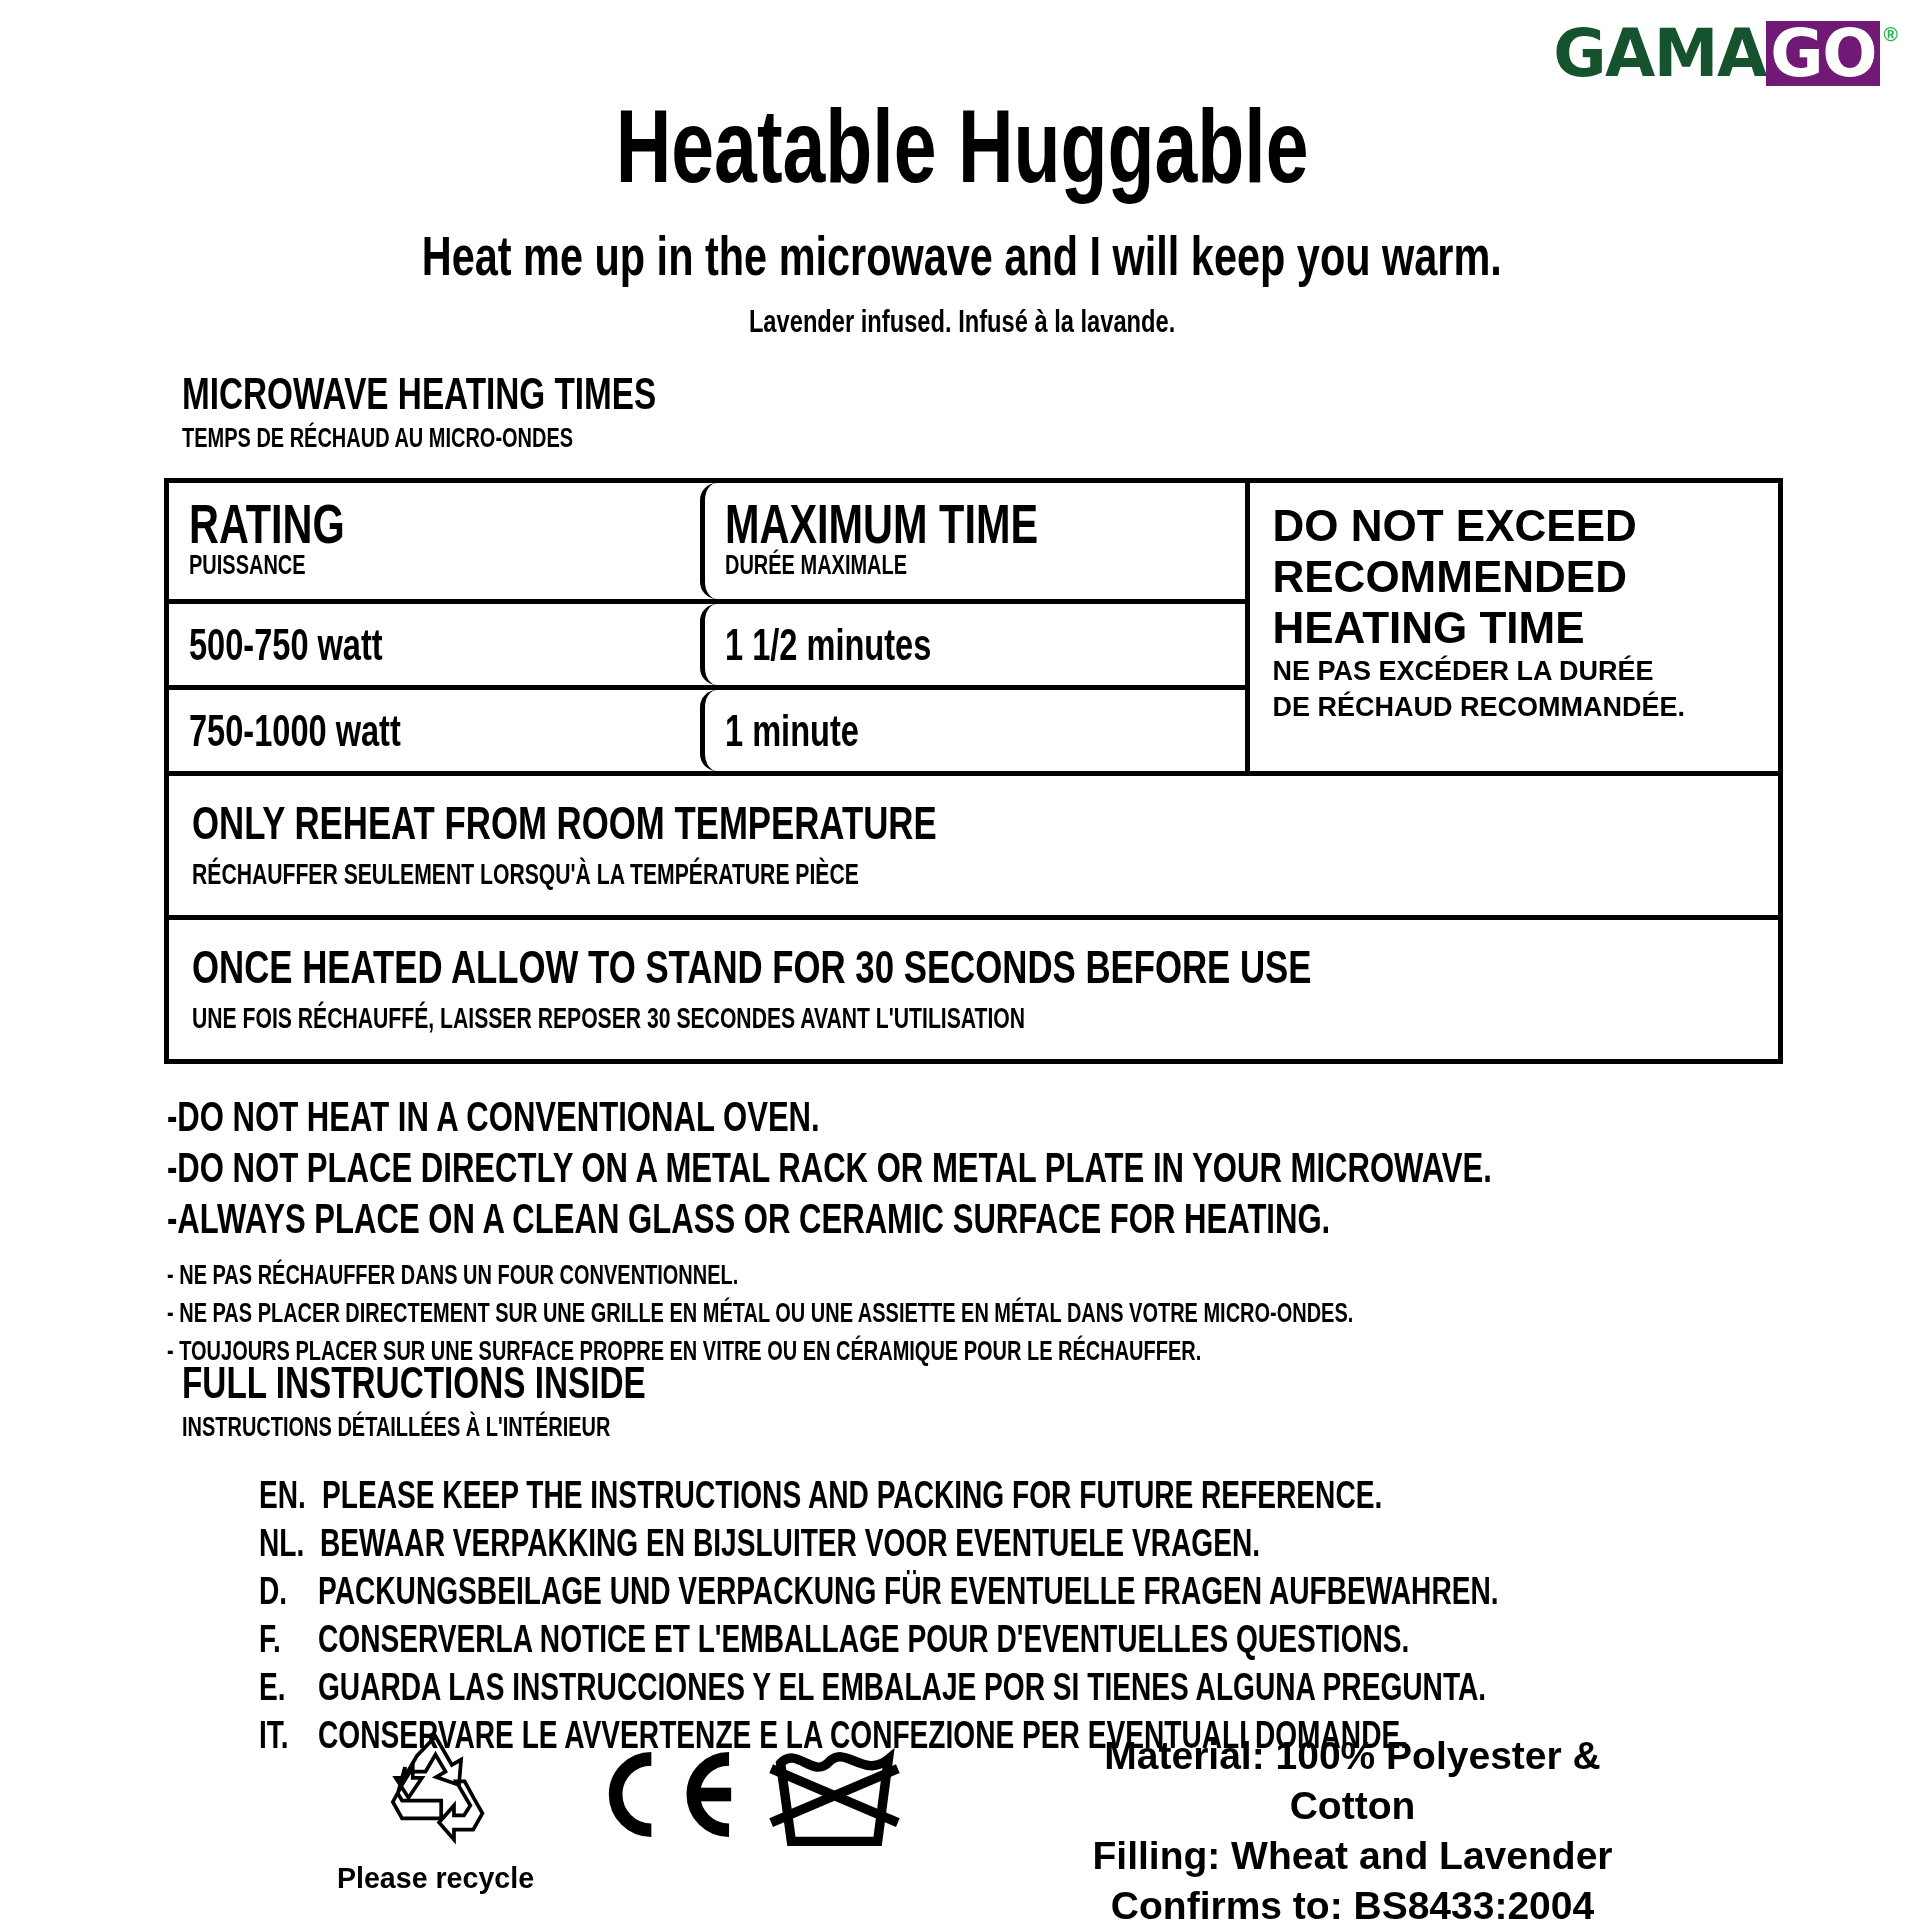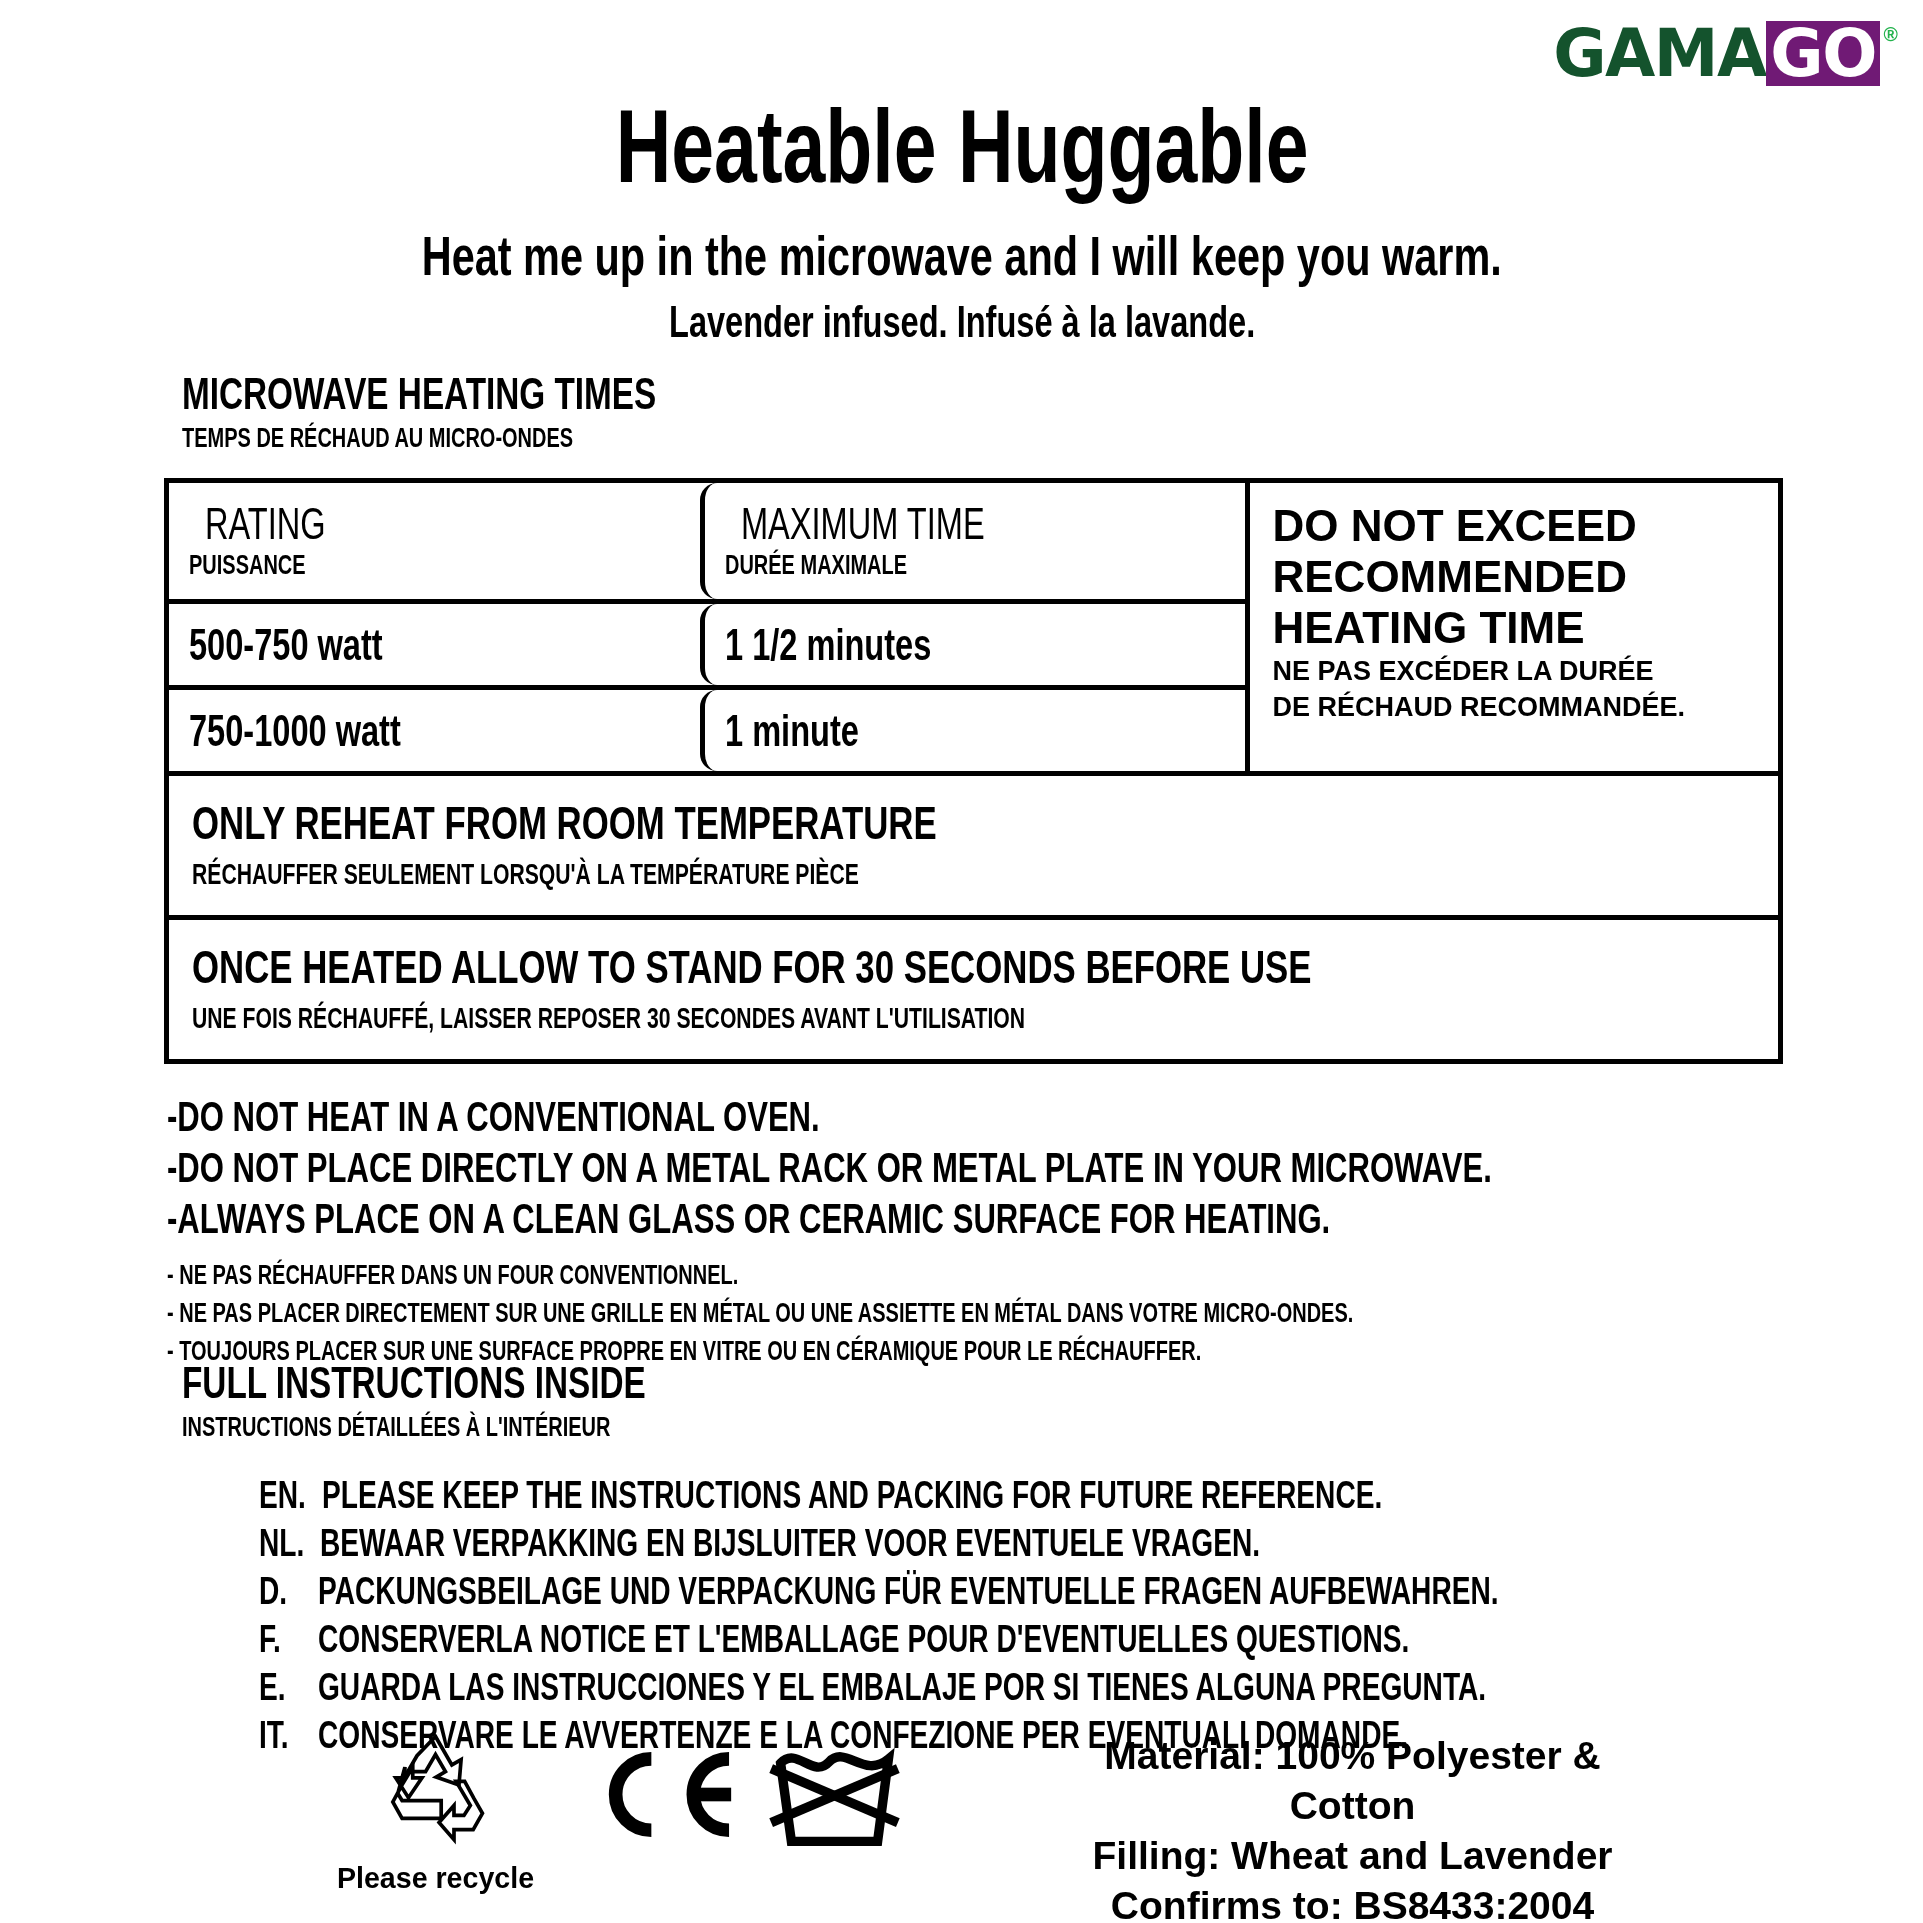--- a/index.html
+++ b/index.html
@@ -89,21 +89,21 @@
     font-size: 56px;
     line-height: 63px;
     font-weight: bold;
   }
   .sub2 {
     position: absolute;
     top: 293px;
     left: 0;
     width: 1924px;
     text-align: center;
-    font-size: 44px;
+    font-size: 32px;
     line-height: 57px;
     font-weight: bold;
   }
 
   .sect {
     position: absolute;
     left: 182px;
   }
   .sect-en {
     font-size: 45px;
@@ -145,21 +145,21 @@
     box-sizing: border-box;
     padding: 16.5px 19.5px;
   }
   .cell-b {
     flex: 1 1 auto;
     border-left: 5.3px solid #000;
     box-sizing: border-box;
     padding: 16.5px 19.5px;
     border-radius: 17px;
   }
-  .hdr-en { font-size: 44px; line-height: 48px; font-weight: normal; margin-left: 16px; }
+  .hdr-en { font-size: 56px; line-height: 48px; font-weight: bold; }
   .hdr-fr { font-size: 27px; line-height: 35px; font-weight: bold; }
   .val { font-size: 44px; line-height: 48px; font-weight: bold; }
   .hdr-cell { min-height: 110px; }
   .val-cell  { min-height: 81px; display:flex; align-items:center; }
 
   .warn-en {
     font-size: 44px;
     line-height: 51px;
     font-weight: bold;
     font-family: "Liberation Sans", sans-serif;

